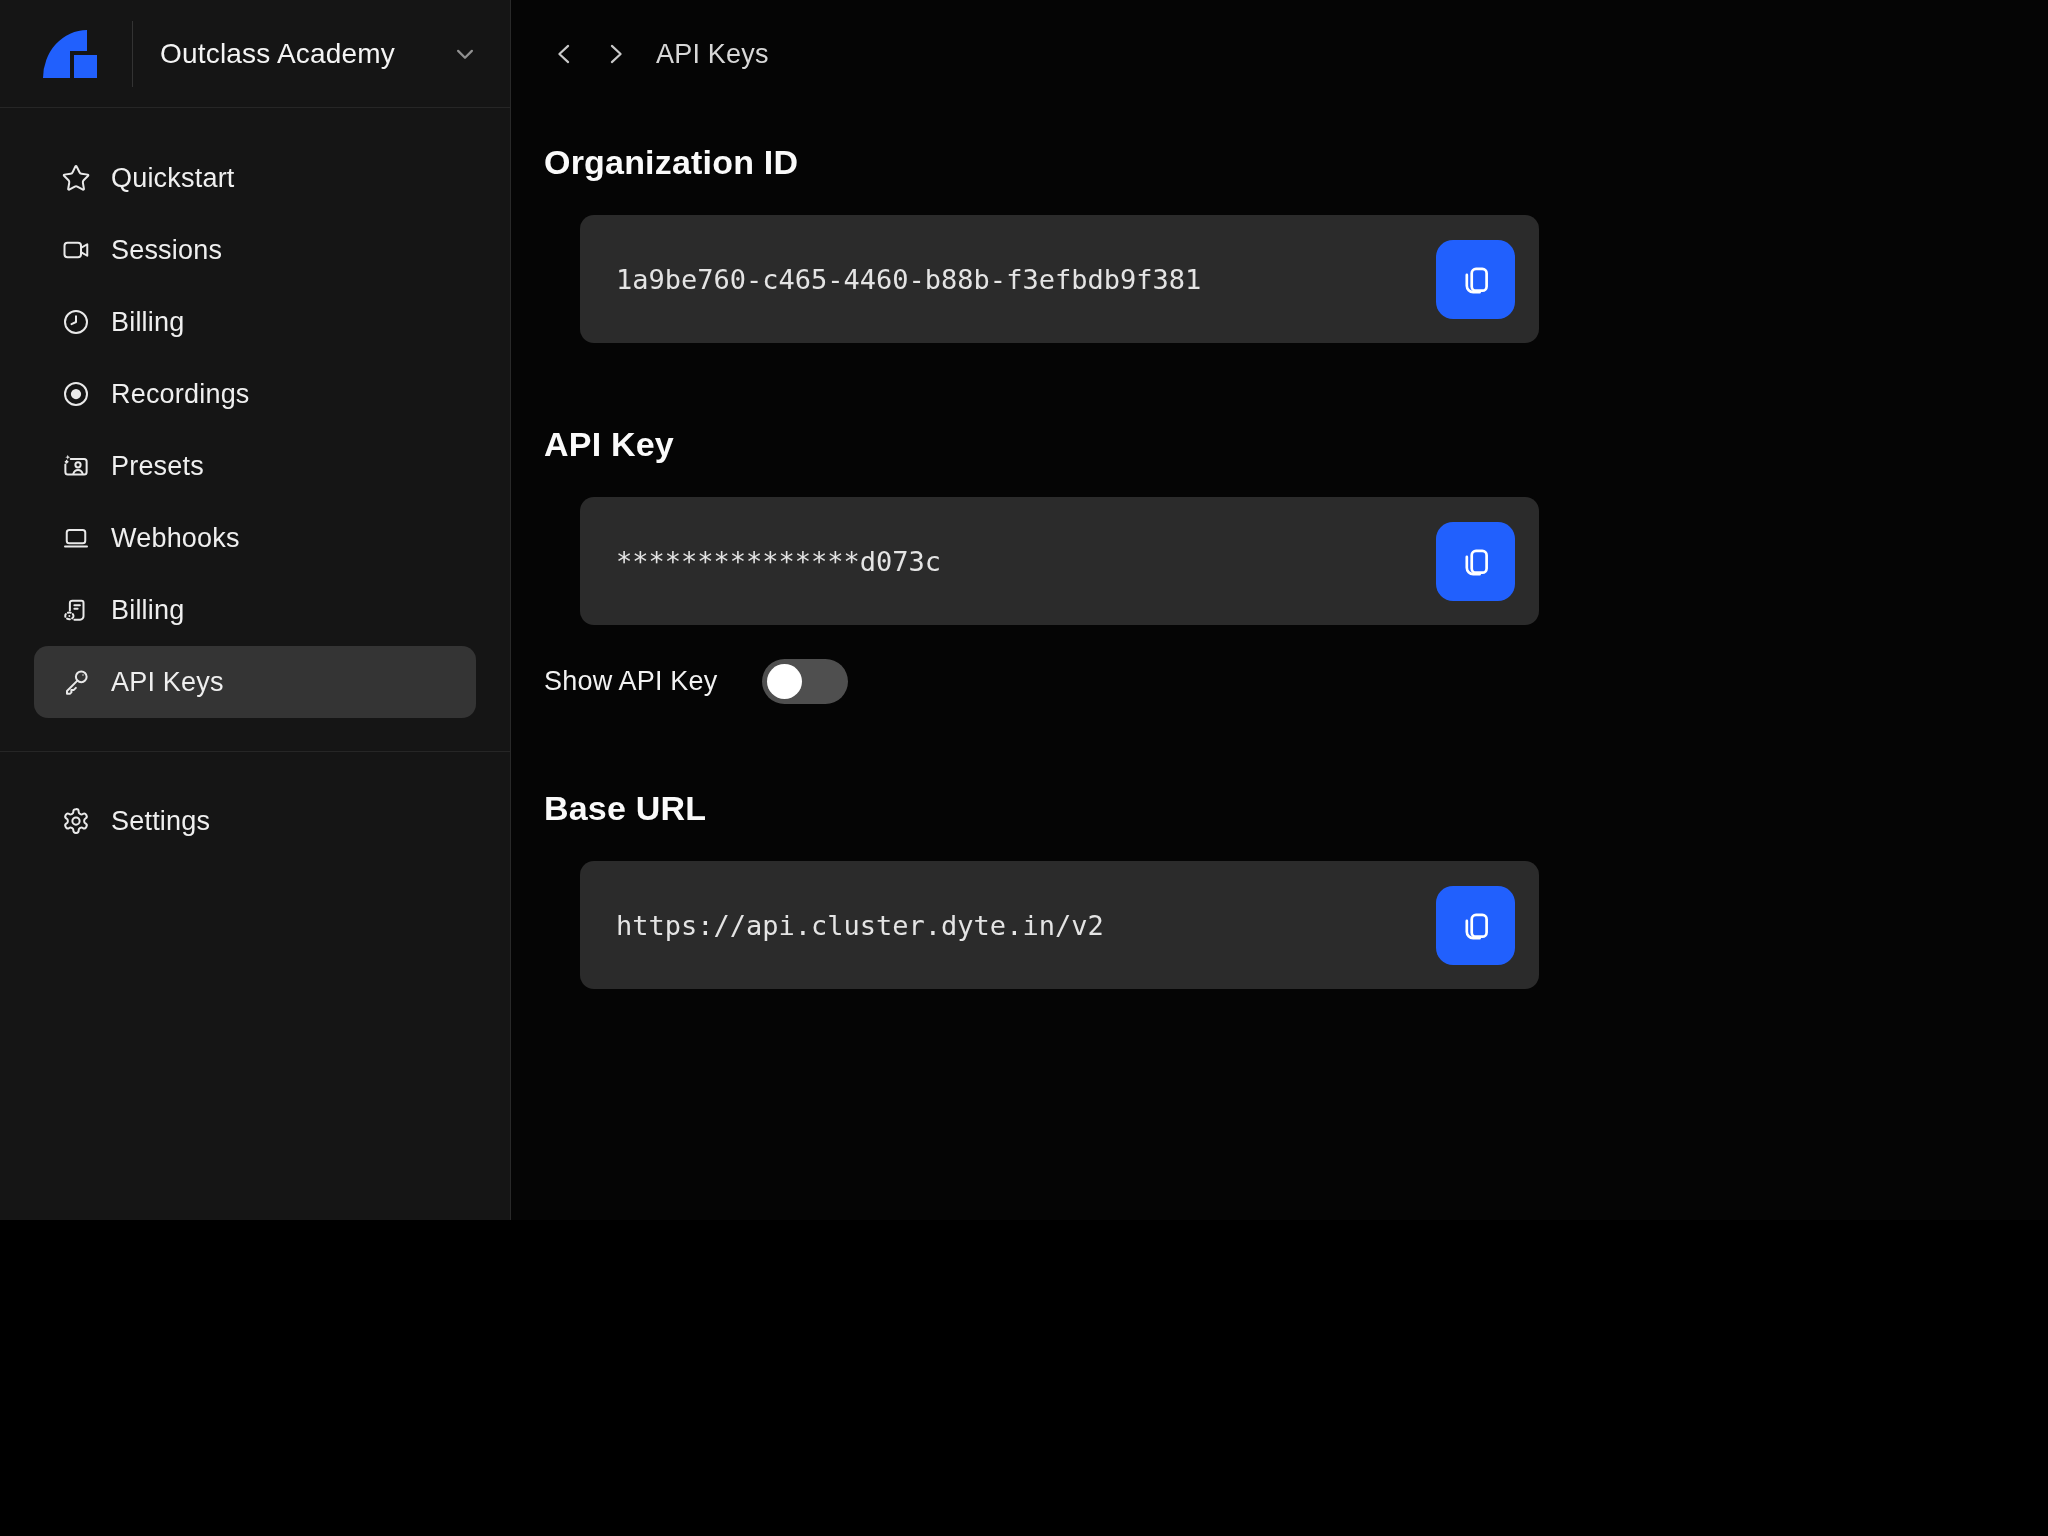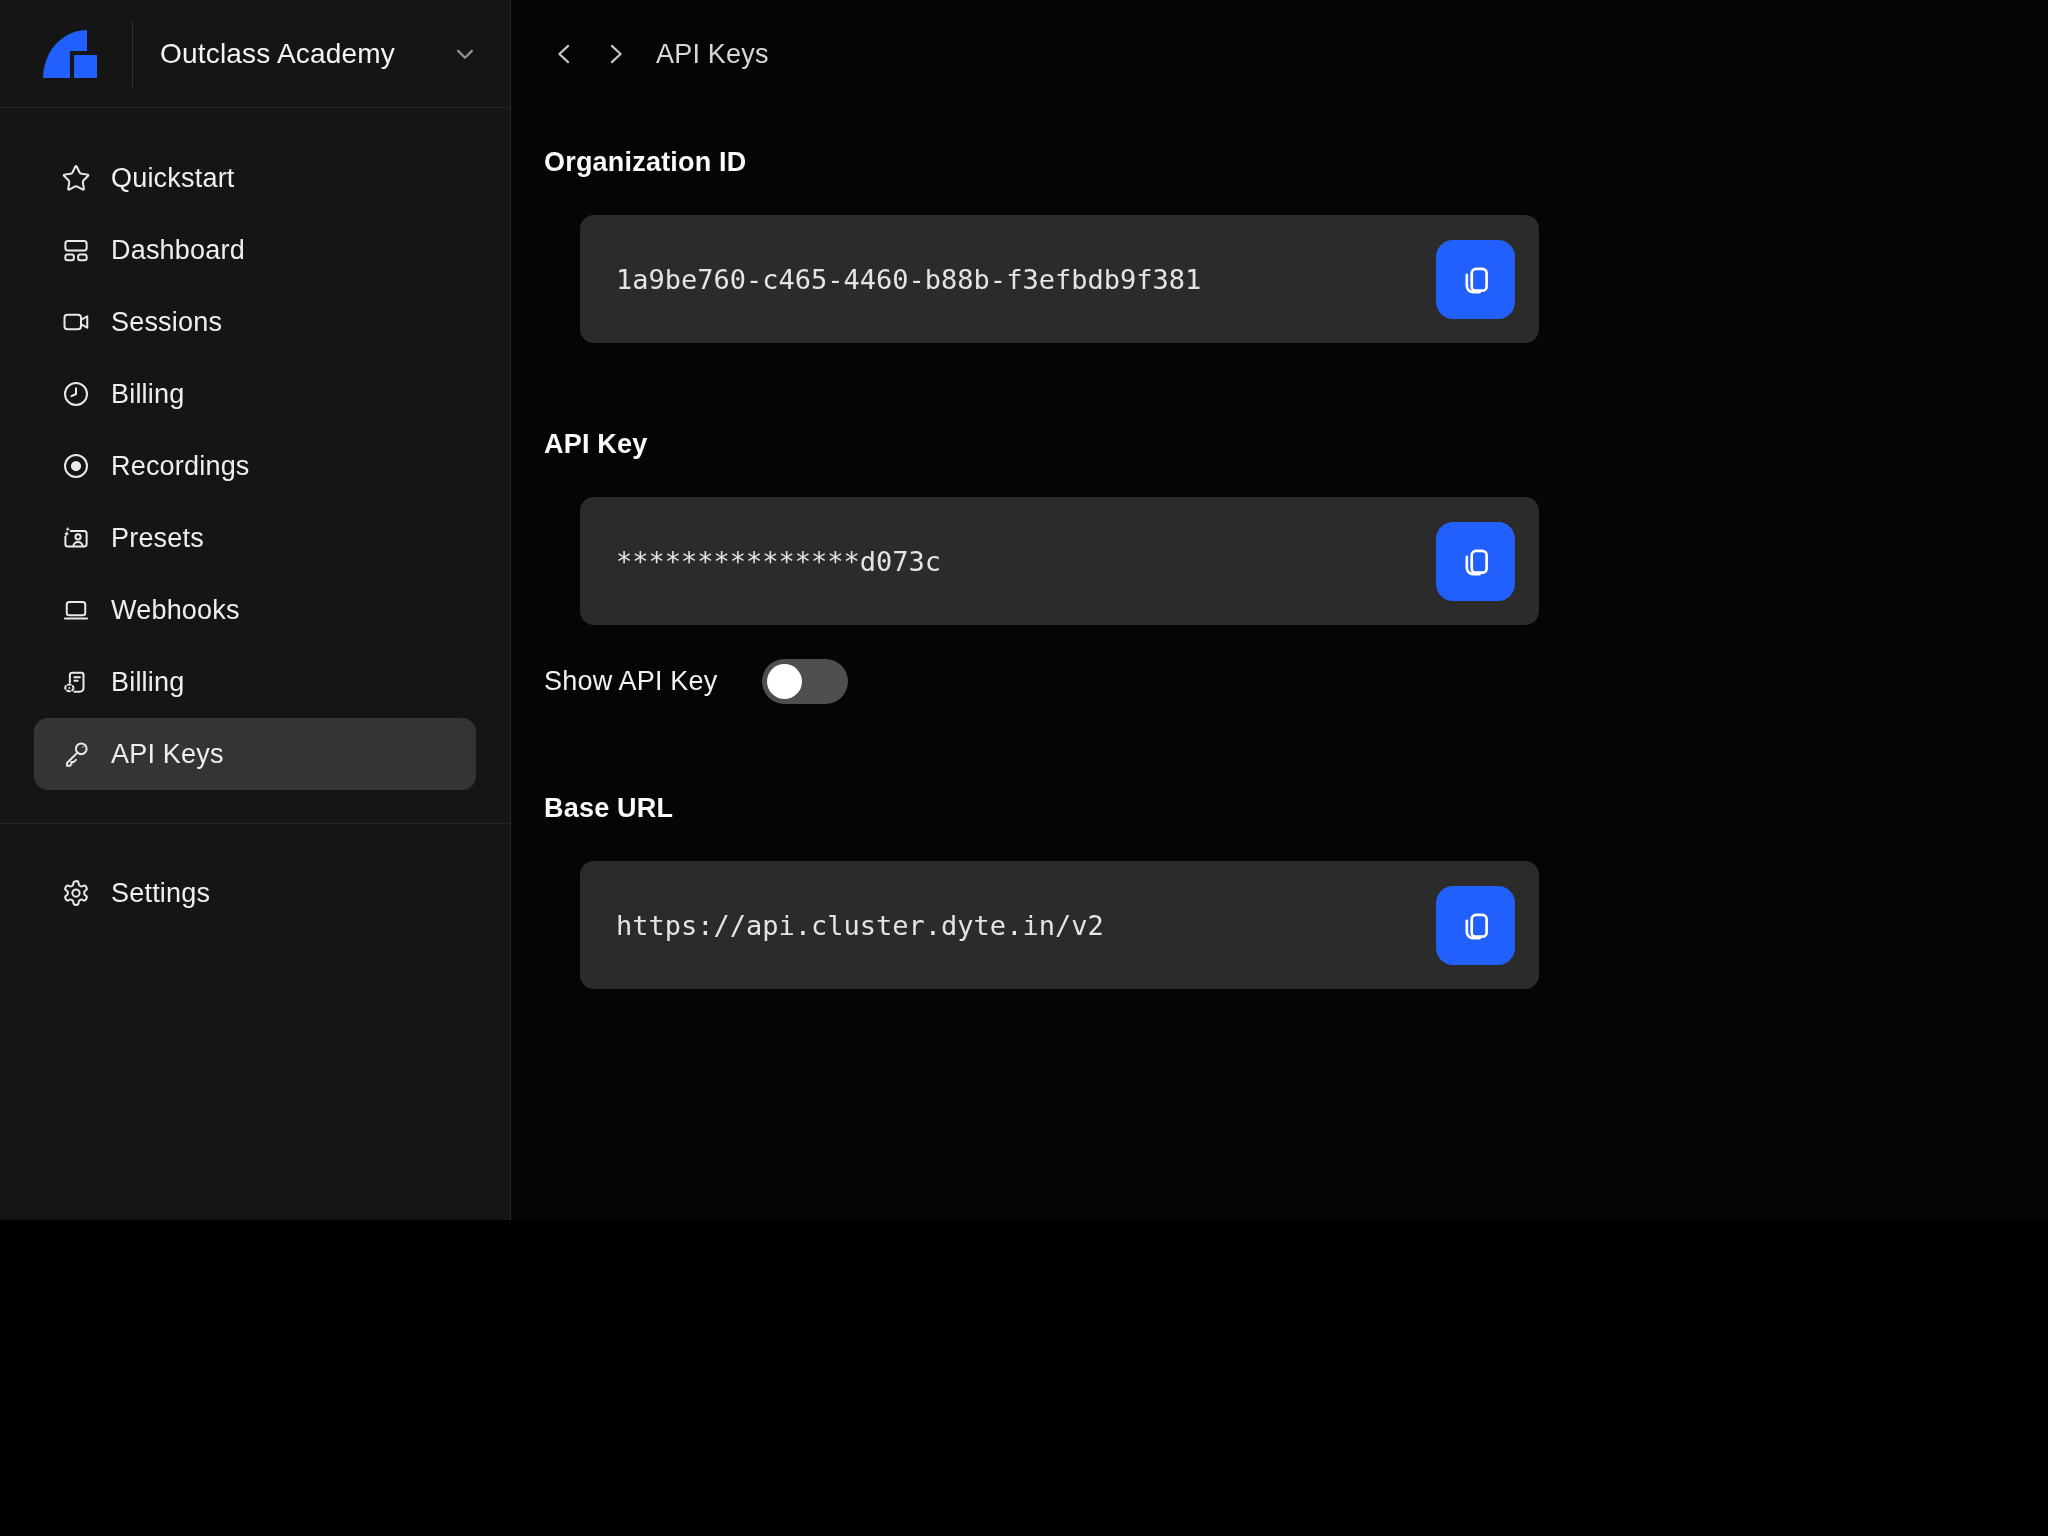--- a/index.html
+++ b/index.html
@@ -42,21 +42,21 @@
   .nav-item .icn{width:30px;height:30px;display:flex;color:#e9e9e9;}
   .nav-label{font-size:27px;color:#efefef;letter-spacing:.2px;}
   .nav-divider{border:none;border-top:1px solid #262626;margin:33px 0;width:100%;}
   
   .main{flex:1;display:flex;flex-direction:column;background:#050505;}
   .topbar{height:108px;min-height:108px;display:flex;align-items:center;padding-left:39px;}
   .nav-arrow{background:none;border:none;padding:0;margin:0;display:flex;cursor:pointer;color:#c9c9c9;}
   .nav-arrow + .nav-arrow{margin-left:20px;}
   .topbar-title{margin-left:26px;font-size:27px;color:#d7d7d7;letter-spacing:.2px;}
   .content{padding-left:33px;}
-  .section-label{font-size:27px;font-weight:700;color:#fafafa;line-height:33px;letter-spacing:.2px;}
+  .section-label{font-size:34px;font-weight:700;color:#fafafa;line-height:33px;letter-spacing:.2px;}
   .lbl-org{margin-top:38px;}
   .lbl-api{margin-top:85px;}
   .lbl-base{margin-top:88px;}
   .field{
     width:959px;height:128px;margin-top:36px;background:#2b2b2b;border-radius:14px;
     display:flex;align-items:center;padding:0 24px 0 36px;box-sizing:border-box;margin-left:36px;
   }
   .field-value{
     flex:1;font-family:"DejaVu Sans Mono",monospace;font-size:27px;color:#e4e4e4;
     white-space:nowrap;overflow:hidden;
@@ -101,30 +101,20 @@
 
       <div class="nav-item">
         <span class="icn">
           <svg width="30" height="30" viewBox="0 0 24 24" fill="none" stroke="currentColor" stroke-width="1.6" stroke-linecap="round" stroke-linejoin="round">
               <path d="M11.5 2.8a.55.55 0 0 1 1 0l2.3 4.6c.3.6.9 1.1 1.6 1.2l5 .7c.45.07.63.63.3.95l-3.6 3.5c-.5.5-.7 1.2-.6 1.9l.85 5c.08.45-.4.8-.8.58l-4.5-2.37a2.1 2.1 0 0 0-2 0l-4.5 2.37c-.4.22-.88-.13-.8-.58l.85-5c.12-.7-.1-1.4-.6-1.9l-3.6-3.5a.55.55 0 0 1 .3-.95l5-.7c.7-.1 1.3-.6 1.6-1.2z"></path>
             </svg>
         </span>
         <span class="nav-label">Quickstart</span>
       </div>
 
-      <div class="nav-item">
-        <span class="icn">
-          <svg width="30" height="30" viewBox="0 0 24 24" fill="none" stroke="currentColor" stroke-width="1.6" stroke-linecap="round" stroke-linejoin="round">
-              <rect x="3.5" y="4.8" width="17" height="7.6" rx="2"></rect>
-              <rect x="3.5" y="15.6" width="6.8" height="4.6" rx="1.6"></rect>
-              <rect x="13.7" y="15.6" width="6.8" height="4.6" rx="1.6"></rect>
-            </svg>
-        </span>
-        <span class="nav-label">Dashboard</span>
-      </div>
 
       <div class="nav-item">
         <span class="icn">
           <svg width="30" height="30" viewBox="0 0 24 24" fill="none" stroke="currentColor" stroke-width="1.6" stroke-linecap="round" stroke-linejoin="round">
               <rect x="2.8" y="6.2" width="13.2" height="11.6" rx="2.4"></rect>
               <path d="m16 10.3 5-2.9v9.2l-5-2.9"></path>
             </svg>
         </span>
         <span class="nav-label">Sessions</span>
       </div>

